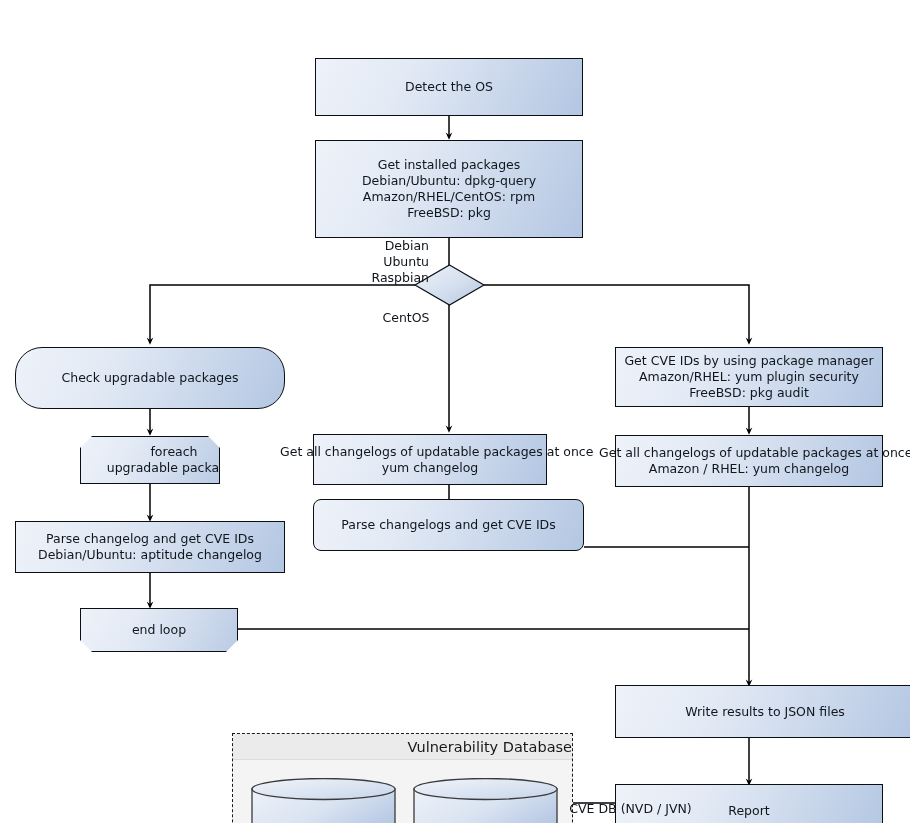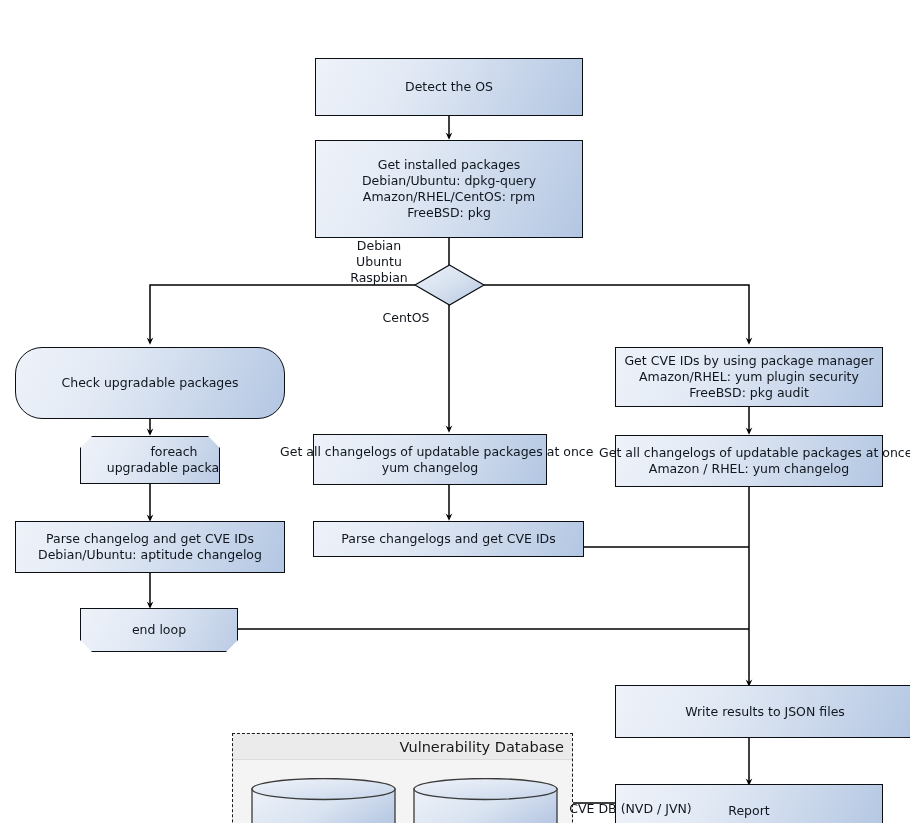--- a/index.html
+++ b/index.html
@@ -49,37 +49,36 @@
   .loop-end {
     border: 1.2px solid #0b0f14;
     background: linear-gradient(115deg, #eef2f9 0%, #e3eaf5 35%, #cfdbed 70%, #bacbe4 100%);
     clip-path: polygon(0 0, 100% 0, 100% calc(100% - 12px), calc(100% - 12px) 100%, 12px 100%, 0 calc(100% - 12px));
   }
   .edge-label {
     position: absolute;
     font-size: 12.5px;
     line-height: 16px;
     color: #10161d;
-    text-align: center;
+    text-align: right;
     white-space: nowrap;
   }
   .db-group {
     position: absolute;
     box-sizing: border-box;
     border: 1.6px dashed #1b1b1b;
     background: #f4f4f4;
   }
   .db-group-title {
     height: 26px;
     background: #ebebeb;
     border-bottom: 1px solid #dcdcdc;
     display: flex;
     align-items: center;
     justify-content: flex-end;
-    padding-right: 8px;
     font-size: 14.5px;
     color: #181818;
     box-sizing: border-box;
   }
   .cyl {
     position: absolute;
   }
   .cyl-label {
     position: absolute;
     width: 100%;
@@ -181,21 +180,21 @@
     <span class="multiline">Debian</span>
     <span class="multiline">Ubuntu</span>
     <span class="multiline">Raspbian</span>
   </div>
 
 
   <div class="edge-label" style="left:366px; top:266px; width:80px; text-align:center;">
     <span>CentOS</span>
   </div>
 
-  <div class="node proc" style="left:15px; top:303px; width:270px; height:72px;border-radius:27px;">
+  <div class="node proc" style="left:15px; top:303px; width:270px; height:62px;border-radius:27px;">
     <div>
       <span class="multiline">Check upgradable packages</span>
     </div>
   </div>
 
   <div class="node loop-start" style="left:80px; top:392px; width:140px; height:48px;padding-left:48px;">
     <div>
       <span class="multiline">foreach</span>
       <span class="multiline">upgradable  packages</span>
     </div>
@@ -212,21 +211,21 @@
     <span>end loop</span>
   </div>
 
   <div class="node proc" style="left:313px; top:390px; width:234px; height:51px; overflow:visible;">
     <div class="overflow-text" style="line-height:16px;">
       <span class="multiline">Get all changelogs of updatable packages at once</span>
       <span class="multiline">yum changelog</span>
     </div>
   </div>
 
-  <div class="node proc" style="left:313px; top:477px; width:271px; height:36px;">
+  <div class="node proc" style="left:313px; top:455px; width:271px; height:52px;border-radius:8px;">
     <span>Parse changelogs and get CVE IDs</span>
   </div>
 
   <div class="node proc" style="left:615px; top:303px; width:268px; height:60px;">
     <div>
       <span class="multiline">Get CVE IDs by using package manager</span>
       <span class="multiline">Amazon/RHEL: yum plugin security</span>
       <span class="multiline">FreeBSD: pkg audit</span>
     </div>
   </div>

